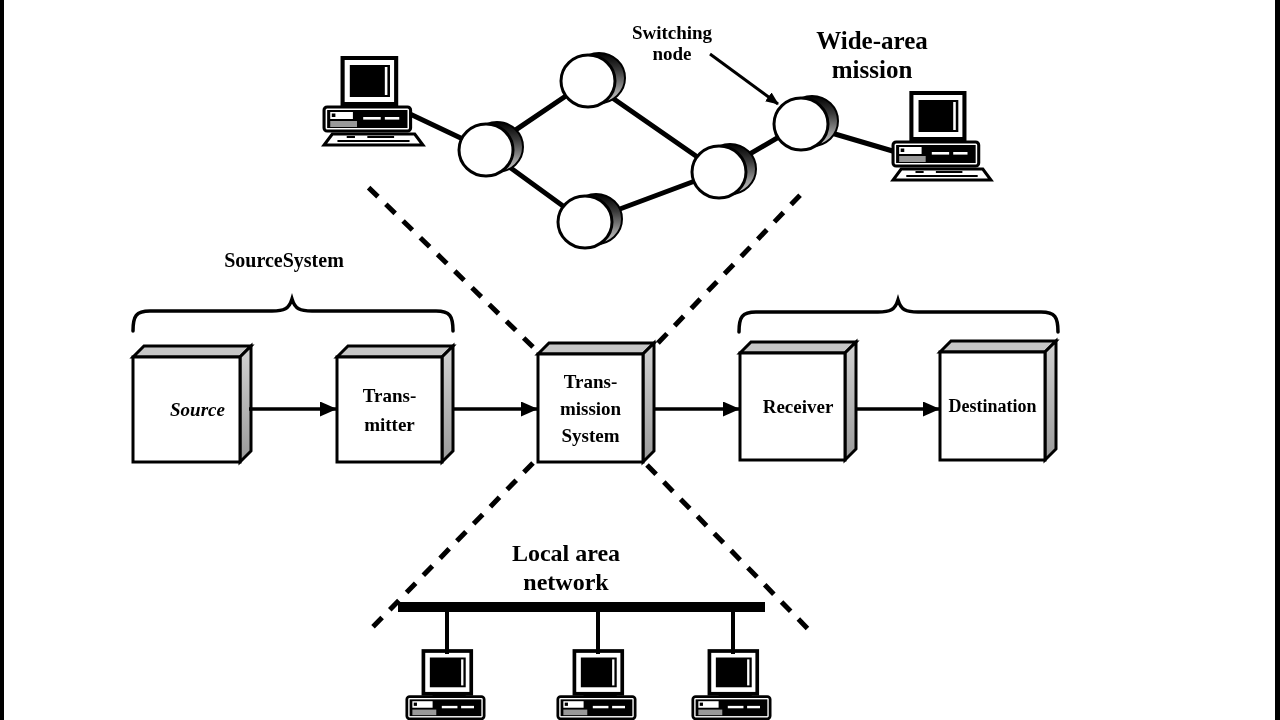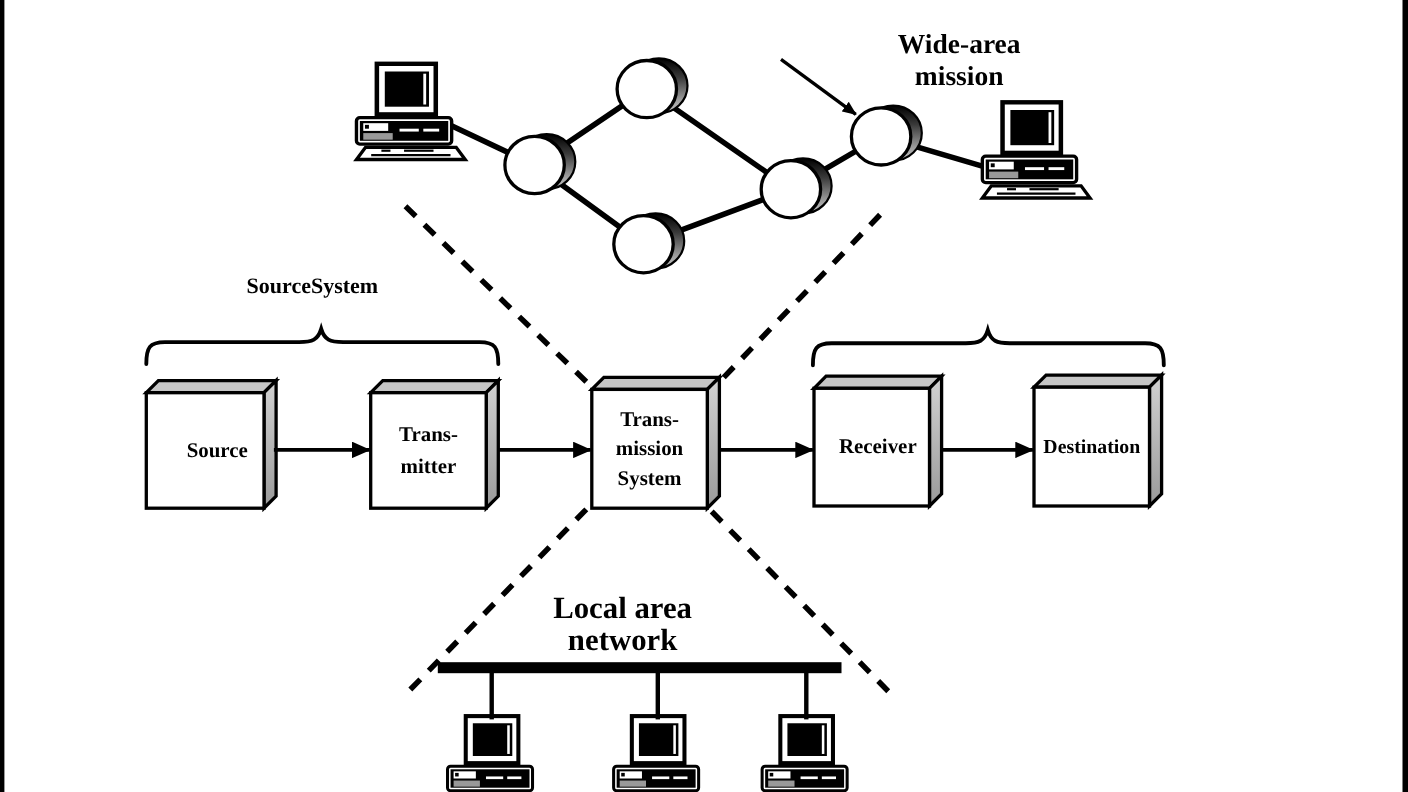--- a/index.html
+++ b/index.html
@@ -12,26 +12,26 @@
   #diagram-svg{position:absolute;left:0;top:0;}
   .edge-bar{position:absolute;top:0;width:5px;height:720px;background:#000;}
   .edge-bar.left{left:0;width:4px;}
   .edge-bar.right{right:0;}
   .lbl{position:absolute;text-align:center;white-space:pre-line;}
   .lbl-switching{left:614px;top:22px;width:116px;font-size:19px;line-height:21px;}
   .lbl-wan{left:798px;top:26px;width:148px;font-size:25px;line-height:29px;}
   .lbl-group{top:248px;width:220px;font-size:20px;line-height:24px;}
   .lbl-source-system{left:174px;}
   .lbl-destination-system{left:780px;}
-  .lbl-lan{left:486px;top:539px;width:160px;font-size:28px;line-height:29px;}
+  .lbl-lan{left:486px;top:539px;width:160px;font-size:24px;line-height:29px;}
   .box-label{
     position:absolute;display:flex;align-items:center;justify-content:center;
     text-align:center;white-space:pre-line;font-size:19px;line-height:29px;
   }
-  .bl-source{left:133px;top:357px;width:129px;height:105px;}
+  .bl-source{left:133px;top:357px;width:129px;height:105px;font-style:italic;}
   .bl-transmitter{left:337px;top:357px;width:105px;height:105px;}
   .bl-transmission{left:538px;top:354px;width:105px;height:108px;line-height:27px;}
   .bl-receiver{left:740px;top:353px;width:116px;height:107px;}
   .bl-destination{left:940px;top:352px;width:105px;height:108px;font-size:18px;}
 </style>
 </head>
 <body>
 
 <div id="stage">
 
@@ -161,20 +161,22 @@
     </g>
 
     <g stroke="#000" stroke-width="3.5">
       <line x1="249" y1="409" x2="336" y2="409" marker-end="url(#ah)"></line>
       <line x1="453" y1="409" x2="537" y2="409" marker-end="url(#ah)"></line>
       <line x1="654" y1="409" x2="739" y2="409" marker-end="url(#ah)"></line>
       <line x1="856" y1="409" x2="939" y2="409" marker-end="url(#ah)"></line>
     </g>
   </svg>
 
+  <div class="lbl lbl-switching">Switching
+node</div>
   <div class="lbl lbl-wan">Wide-area
 mission</div>
   <div class="lbl lbl-group lbl-source-system">SourceSystem</div>
   <div class="lbl lbl-lan">Local area
 network</div>
 
   <div class="box-label bl-source">Source</div>
   <div class="box-label bl-transmitter">Trans-
 mitter</div>
   <div class="box-label bl-transmission">Trans-

